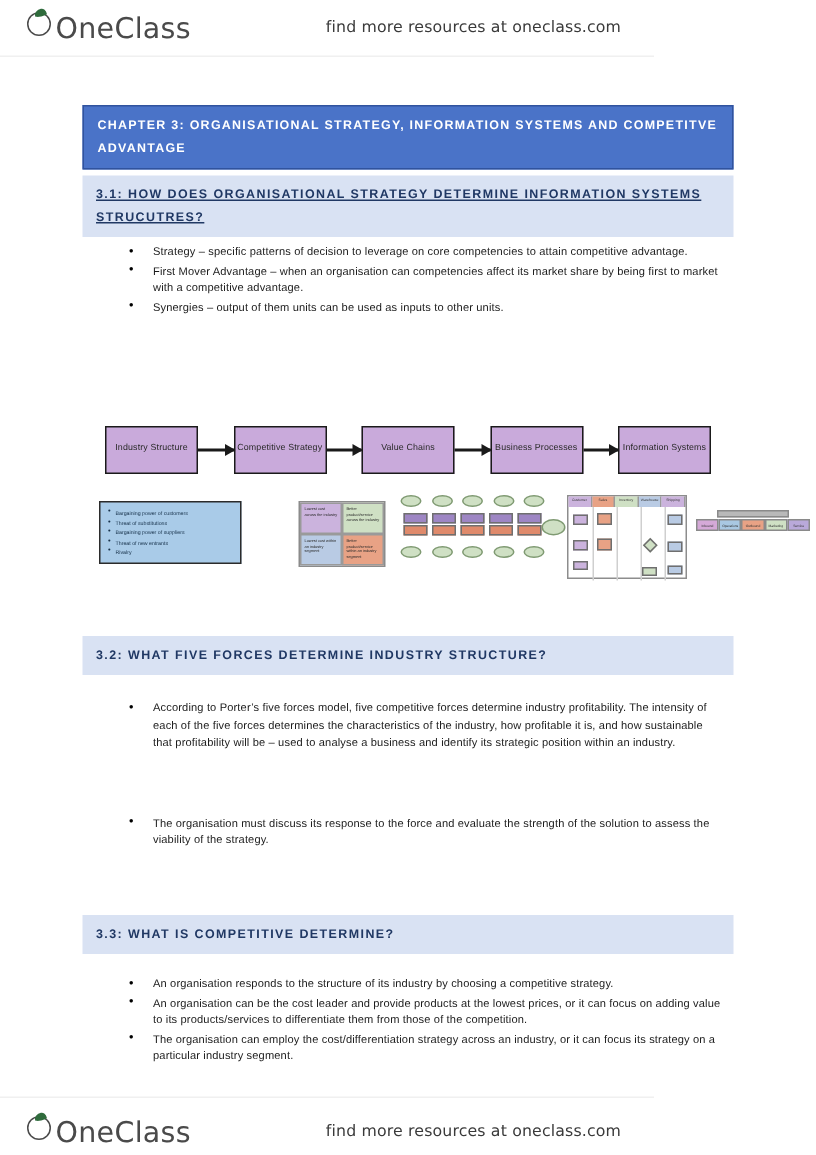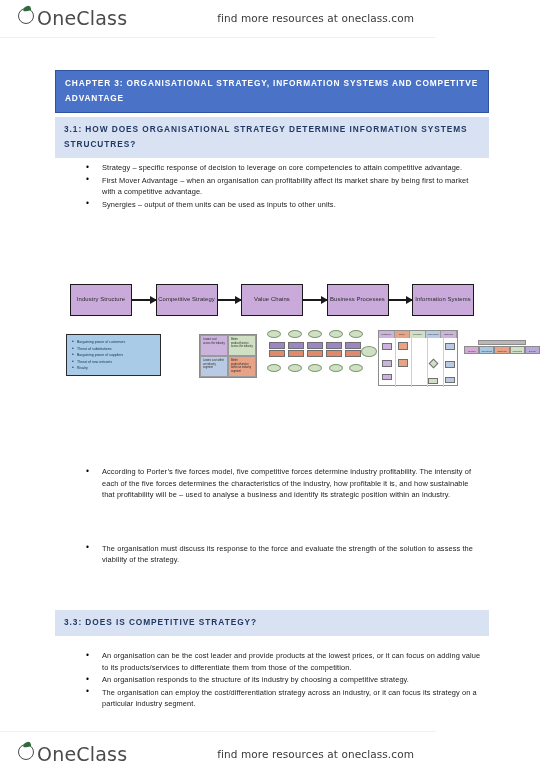--- a/index.html
+++ b/index.html
@@ -108,21 +108,21 @@
     width: 434px;
     box-sizing: border-box;
     background: #d9e2f3;
     color: #203864;
     font-weight: bold;
     font-size: 8.3px;
     letter-spacing: 0.95px;
     line-height: 15px;
     padding: 5px 9px 6px 9px;
   }
-  #band-3-1 { top: 79px; }
+  #band-3-1 { top: 79px; text-decoration: underline; }
   #band-3-2 { top: 386px; }
   #band-3-3 { top: 572px; }
 
   ul.bullets, ul.subbullets {
     list-style: none;
     margin: 0;
     padding: 0;
   }
   ul.bullets > li {
     position: relative;
@@ -427,22 +427,22 @@
   <div class="brand-note">find more resources at oneclass.com</div>
 </div>
 
 <div class="page">
 
   <div class="chapter-banner">CHAPTER 3: ORGANISATIONAL STRATEGY, INFORMATION SYSTEMS AND COMPETITVE ADVANTAGE</div>
 
   <div class="section-band" id="band-3-1">3.1: HOW DOES ORGANISATIONAL STRATEGY DETERMINE INFORMATION SYSTEMS STRUCUTRES?</div>
 
   <ul class="bullets" id="list-3-1">
-    <li>Strategy – specific response of decision to leverage on core competencies to attain competitive advantage.</li>
-    <li>First Mover Advantage – when an organisation can profitability affect its market share by being first to market with a competitive advantage.</li>
+    <li>Strategy – specific patterns of decision to leverage on core competencies to attain competitive advantage.</li>
+    <li>First Mover Advantage – when an organisation can competencies affect its market share by being first to market with a competitive advantage.</li>
     <li>Synergies – output of them units can be used as inputs to other units.</li>
   </ul>
 
   <div class="figure">
 
     <div class="flow-row">
       <div class="flow-box">Industry Structure</div>
       <div class="flow-arrow"></div>
       <div class="flow-box">Competitive Strategy</div>
       <div class="flow-arrow"></div>
@@ -540,35 +540,36 @@
         <div class="seg rs1">Inbound</div>
         <div class="seg rs2">Operations</div>
         <div class="seg rs3">Outbound</div>
         <div class="seg rs4">Marketing</div>
         <div class="seg rs5">Service</div>
       </div>
     </div>
 
   </div>
 
+  <div class="section-band" id="band-3-2">3.2: WHAT FIVE FORCES DETERMINE INDUSTRY STRUCTURE?</div>
 
   <div id="block-3-2">
     <ul class="bullets">
       <li>According to Porter’s five forces model, five competitive forces determine industry profitability. The intensity of each of the five forces determines the characteristics of the industry, how profitable it is, and how sustainable that profitability will be – used to analyse a business and identify its strategic position within an industry.</li>
     </ul>
     <ul class="bullets tail">
       <li>The organisation must discuss its response to the force and evaluate the strength of the solution to assess the viability of the strategy.</li>
     </ul>
   </div>
 
-  <div class="section-band" id="band-3-3">3.3: DOES IS COMPETITIVE STRATEGY?</div>
+  <div class="section-band" id="band-3-3">3.3: WHAT IS COMPETITIVE DETERMINE?</div>
 
   <ul class="bullets" id="list-3-3">
+    <li>An organisation responds to the structure of its industry by choosing a competitive strategy.</li>
     <li>An organisation can be the cost leader and provide products at the lowest prices, or it can focus on adding value to its products/services to differentiate them from those of the competition.</li>
-    <li>An organisation responds to the structure of its industry by choosing a competitive strategy.</li>
     <li>The organisation can employ the cost/differentiation strategy across an industry, or it can focus its strategy on a particular industry segment.</li>
   </ul>
 
 </div>
 
 <div class="brand-bar bottom">
   <div class="logo">
     <span class="logo-mark">
       <span class="ring"></span>
       <span class="leaf"></span>

